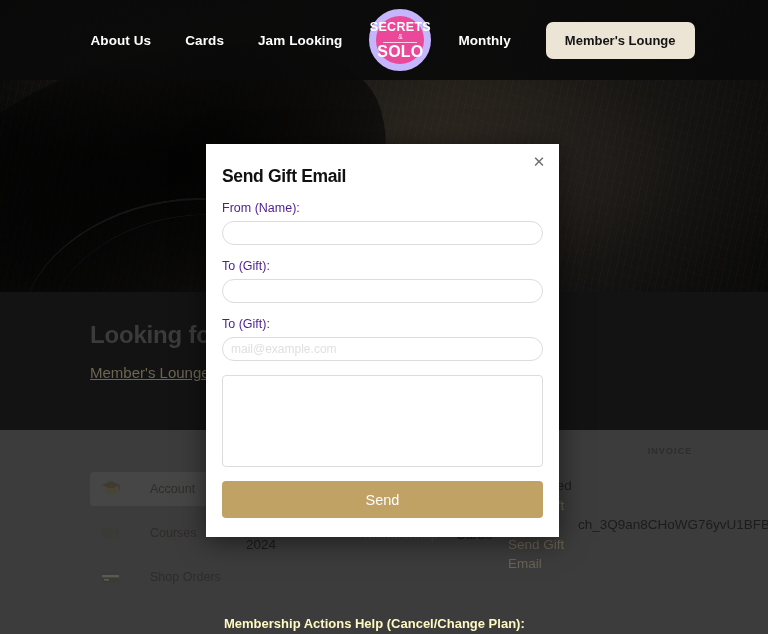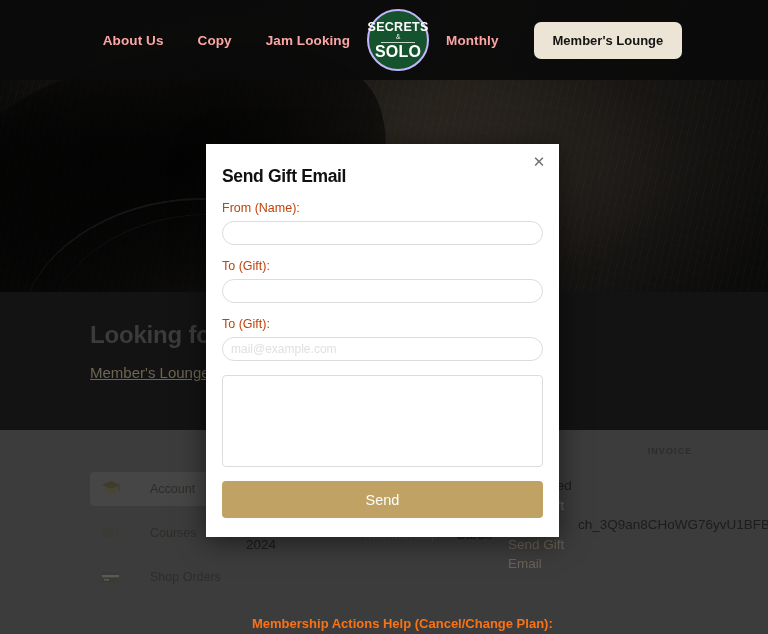--- a/index.html
+++ b/index.html
@@ -73,35 +73,35 @@
     align-items: center;
     justify-content: center;
     z-index: 5;
   }
   .nav-inner {
     display: flex;
     align-items: center;
     gap: 0;
   }
   .nav-link {
-    color: #fca5a5;
+    color: #ffffff;
     font-size: 13.5px;
     font-weight: bold;
     letter-spacing: .1px;
     text-decoration: none;
     padding: 0 17px;
     white-space: nowrap;
     cursor: pointer;
   }
   .logo-wrap {
     width: 62px; height: 62px;
-    margin: 0 0;
+    margin: 0 10px;
     border-radius: 50%;
-    background: #14532d;
-    border: 2px solid #c4b5fd;
+    background: #ec4899;
+    border: 7px solid #c4b5fd;
     display: flex;
     flex-direction: column;
     align-items: center;
     justify-content: center;
     position: relative;
     flex: none;
   }
   .logo-l1 {
     color: #fff;
     font-size: 12.5px;
@@ -239,22 +239,22 @@
   .td-link { color: #6b6354; cursor: pointer; display: block; }
   .c-date   { width: 62px; }
   .c-amount { width: 56px; font-weight: normal; }
   .c-plan   { width: 92px; }
   .c-method { width: 52px; }
   .c-status { width: 70px; }
   .c-invoice{ width: 196px; text-align: center; }
 
   .foot-note {
     position: absolute;
-    left: 252px; top: 186px;
-    color: #f97316;
+    left: 224px; top: 186px;
+    color: #fef9c3;
     font-size: 13px;
     font-weight: bold;
     white-space: nowrap;
   }
 
   
   .modal {
     position: absolute;
     left: 206px; top: 144px;
     width: 353px; height: 393px;
@@ -279,21 +279,21 @@
     font-size: 15px;
     line-height: 18px;
     text-align: center;
     cursor: pointer;
     background: none;
     border: none;
     font-family: "Liberation Sans", sans-serif;
   }
   .field-label {
     display: block;
-    color: #c2410c;
+    color: #4c1d95;
     font-size: 12.5px;
     margin: 0 0 6px 0;
   }
   .field-input {
     display: block;
     width: 321px;
     height: 24px;
     border: 1px solid #dcdcdc;
     border-radius: 12px;
     background: #fff;
@@ -340,21 +340,21 @@
   <div class="hero">
     <div class="hero-tex"></div>
     <div class="hero-swoop"></div>
     <div class="hero-arc"></div>
     <div class="hero-arc2"></div>
   </div>
 
   <div class="navbar">
     <div class="nav-inner">
       <a class="nav-link">About Us</a>
-      <a class="nav-link">Copy</a>
+      <a class="nav-link">Cards</a>
       <a class="nav-link">Jam Looking</a>
 
       <div class="logo-wrap">
         <span class="logo-l1">SECRETS</span>
         <span class="logo-amp">&amp;</span>
         <span class="logo-rule"></span>
         <span class="logo-l2">SOLO</span>
       </div>
 
       <a class="nav-link">Monthly</a>

